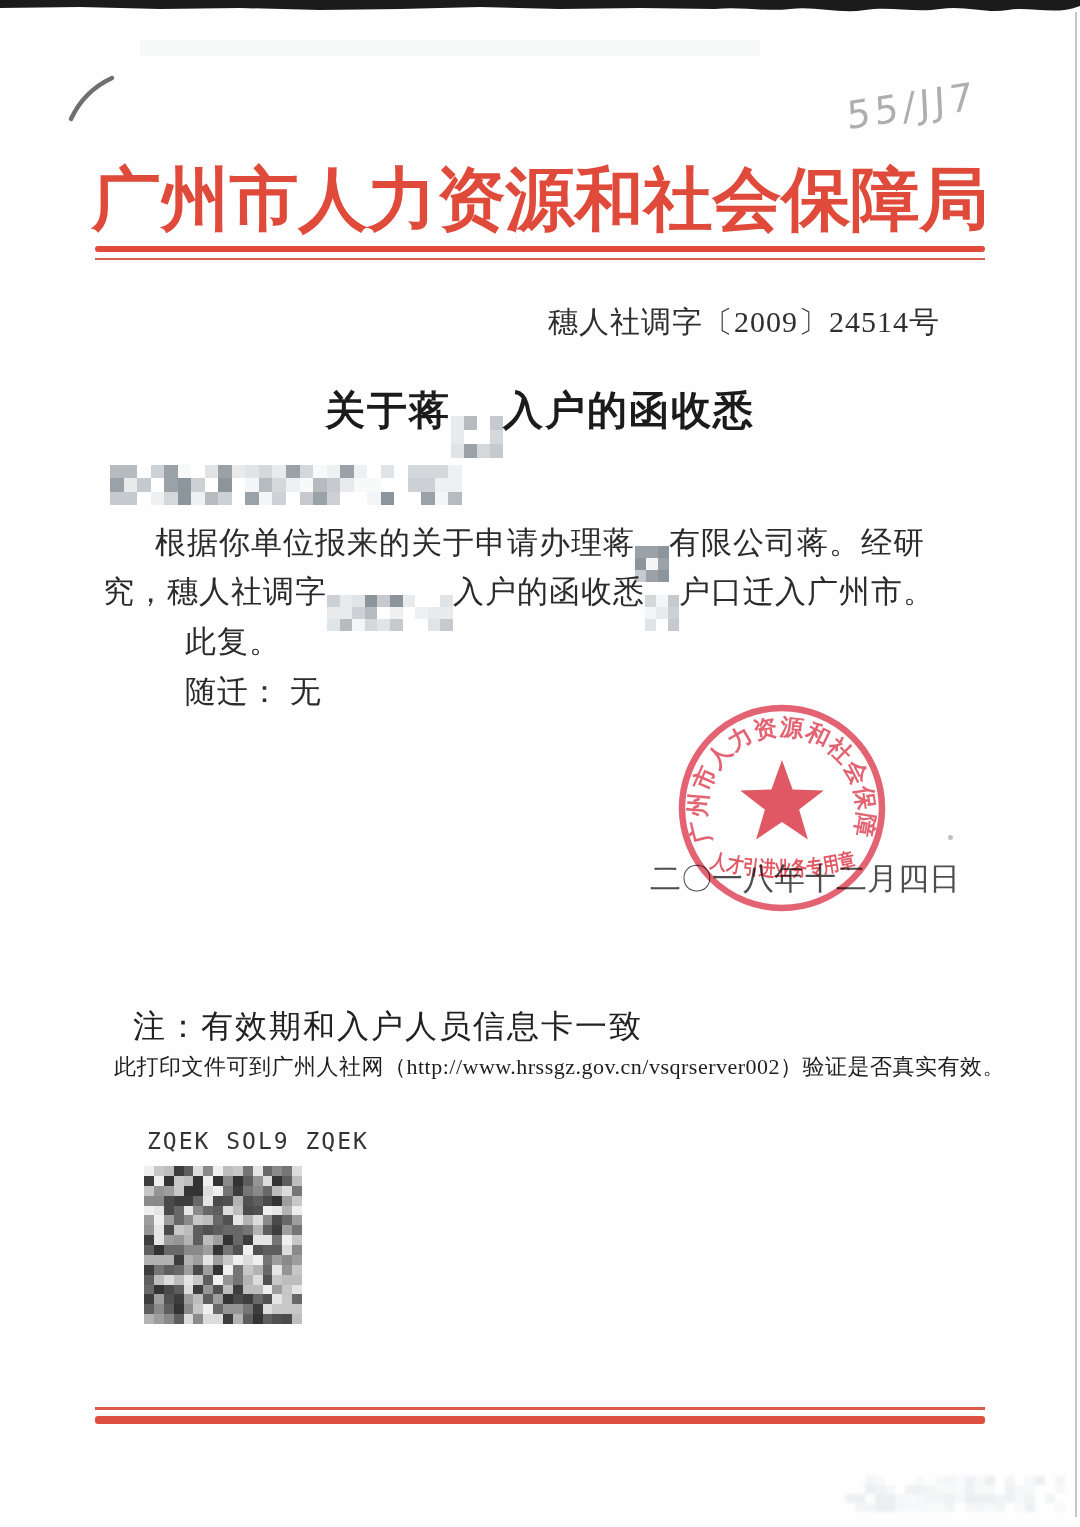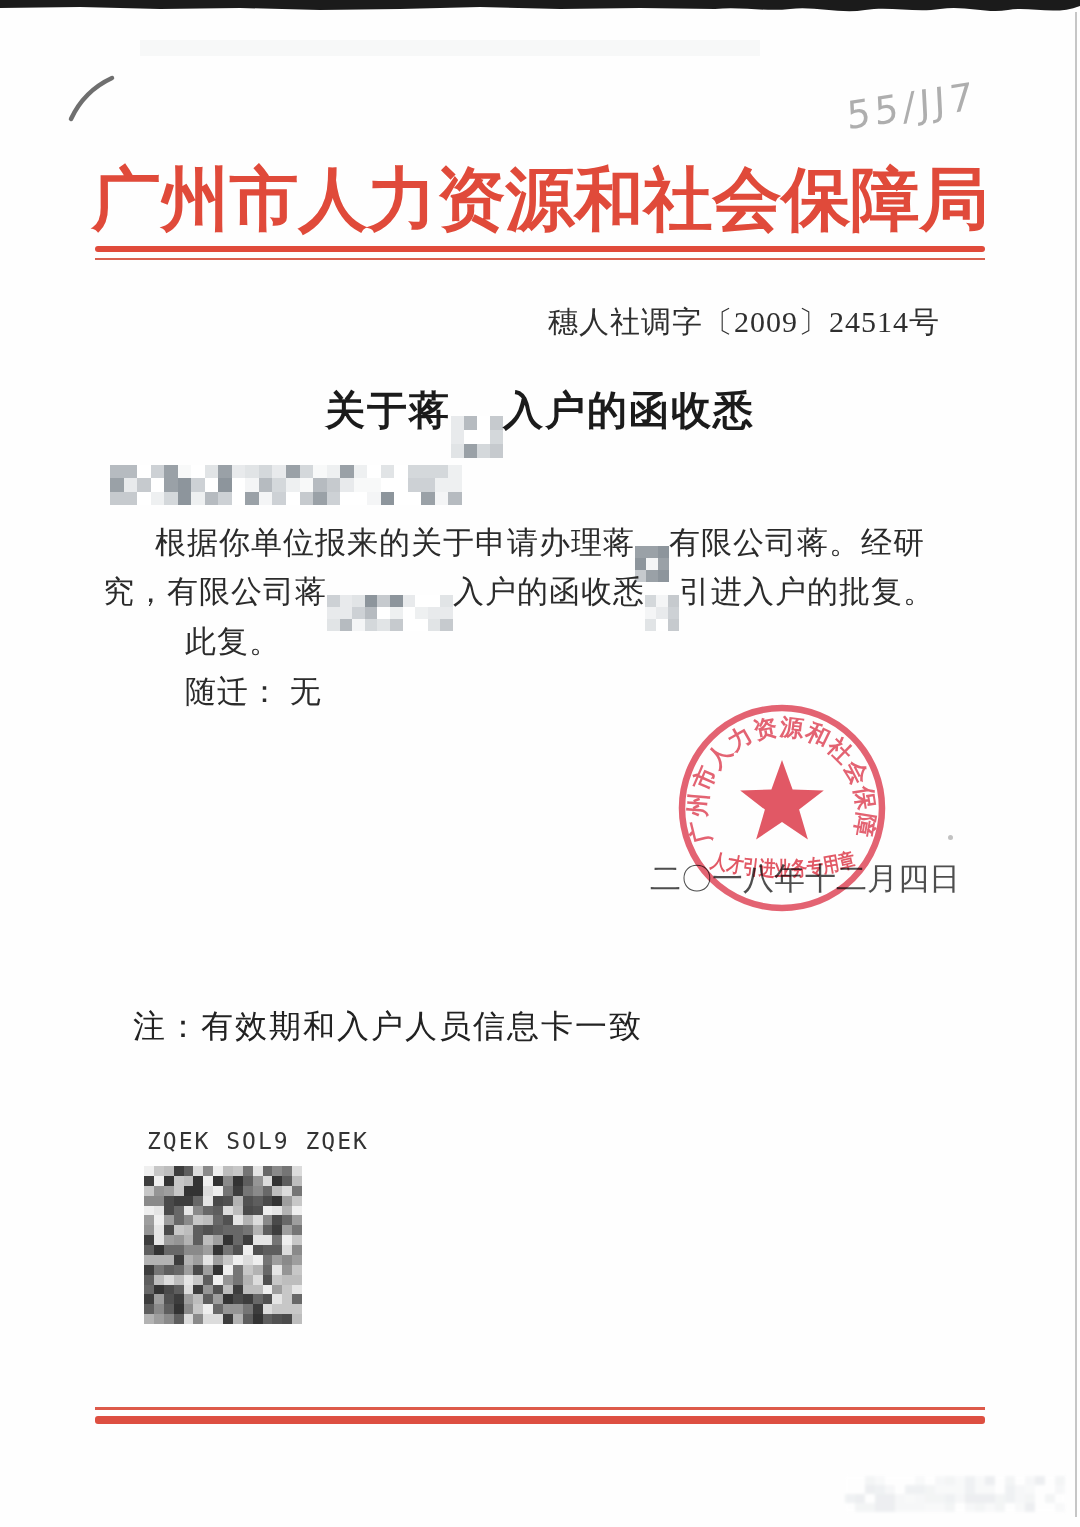--- a/index.html
+++ b/index.html
@@ -185,21 +185,21 @@
         <span style="background: rgb(141, 149, 156);"></span>
         <span style="background: rgb(141, 149, 156);"></span>
         <span style="background: rgb(244, 245, 246);"></span>
         <span style="background: rgb(154, 161, 167);"></span>
         <span style="background: rgb(198, 202, 206);"></span>
         <span style="background: rgb(154, 161, 167);"></span>
         <span style="background: rgb(141, 149, 156);"></span>
       </span><span>有限公司蒋。经研</span>
   </div>
   <div class="bodyline l2">
-    <span>究，有限公司蒋</span><span class="mosaic" style="width: 126px; height: 36px; grid-template-columns: repeat(10, 1fr); grid-template-rows: repeat(3, 1fr);">
+    <span>究，穗人社调字</span><span class="mosaic" style="width: 126px; height: 36px; grid-template-columns: repeat(10, 1fr); grid-template-rows: repeat(3, 1fr);">
         <span style="background: rgb(205, 209, 213);"></span>
         <span style="background: rgb(232, 234, 236);"></span>
         <span style="background: rgb(225, 228, 230);"></span>
         <span style="background: rgb(141, 149, 156);"></span>
         <span style="background: rgb(198, 202, 206);"></span>
         <span style="background: rgb(141, 149, 156);"></span>
         <span style="background: rgb(232, 234, 236);"></span>
         <span style="background: rgb(255, 255, 255);"></span>
         <span style="background: rgb(255, 255, 255);"></span>
         <span style="background: rgb(225, 228, 230);"></span>
@@ -226,21 +226,21 @@
       </span><span>入户的函收悉</span><span class="mosaic" style="width: 34px; height: 36px; grid-template-columns: repeat(3, 1fr); grid-template-rows: repeat(3, 1fr);">
         <span style="background: rgb(212, 216, 219);"></span>
         <span style="background: rgb(244, 245, 246);"></span>
         <span style="background: rgb(198, 202, 206);"></span>
         <span style="background: rgb(244, 245, 246);"></span>
         <span style="background: rgb(232, 234, 236);"></span>
         <span style="background: rgb(205, 209, 213);"></span>
         <span style="background: rgb(225, 228, 230);"></span>
         <span style="background: rgb(255, 255, 255);"></span>
         <span style="background: rgb(198, 202, 206);"></span>
-      </span><span>引进入户的批复。</span>
+      </span><span>户口迁入广州市。</span>
   </div>
   <div class="bodyline l3">此复。</div>
   <div class="bodyline l4">随迁： 无</div>
 
   <div class="issue-date">二〇一八年十二月四日</div>
 
   <svg class="seal-svg" width="236" height="236" viewBox="0 0 236 236">
     <defs>
       <path id="ringArc" d="M48,150.7 A76,76 0 1 1 188,150.7" fill="none"></path>
       <path id="bannerArc" d="M42,175 Q118,196 194,175" fill="none"></path>
@@ -250,20 +250,21 @@
     <text font-size="23.5" font-weight="bold" fill="#e25566" letter-spacing="1" font-family="Liberation Serif, serif">
       <textPath href="#ringArc" startOffset="0">广州市人力资源和社会保障局</textPath>
     </text>
     <text font-size="20" font-weight="bold" fill="#e04a58" font-family="Liberation Serif, serif">
       <textPath href="#bannerArc" startOffset="4" textLength="148" lengthAdjust="spacingAndGlyphs">人才引进业务专用章</textPath>
     </text>
   </svg>
   <div class="speck"></div>
 
   <div class="note-line">注：有效期和入户人员信息卡一致</div>
+  <div class="verify-line">此打印文件可到广州人社网（http://www.hrssgz.gov.cn/vsqrserver002）验证是否真实有效。</div>
   <div class="verify-code">ZQEK SOL9 ZQEK</div>
 
   <div class="mosaic qr" style="grid-template-columns: repeat(16, 1fr); grid-template-rows: repeat(16, 1fr);">
       <span style="background: rgb(239, 239, 239);"></span>
       <span style="background: rgb(199, 199, 199);"></span>
       <span style="background: rgb(189, 189, 189);"></span>
       <span style="background: rgb(61, 61, 61);"></span>
       <span style="background: rgb(94, 94, 94);"></span>
       <span style="background: rgb(220, 220, 220);"></span>
       <span style="background: rgb(138, 138, 138);"></span>

